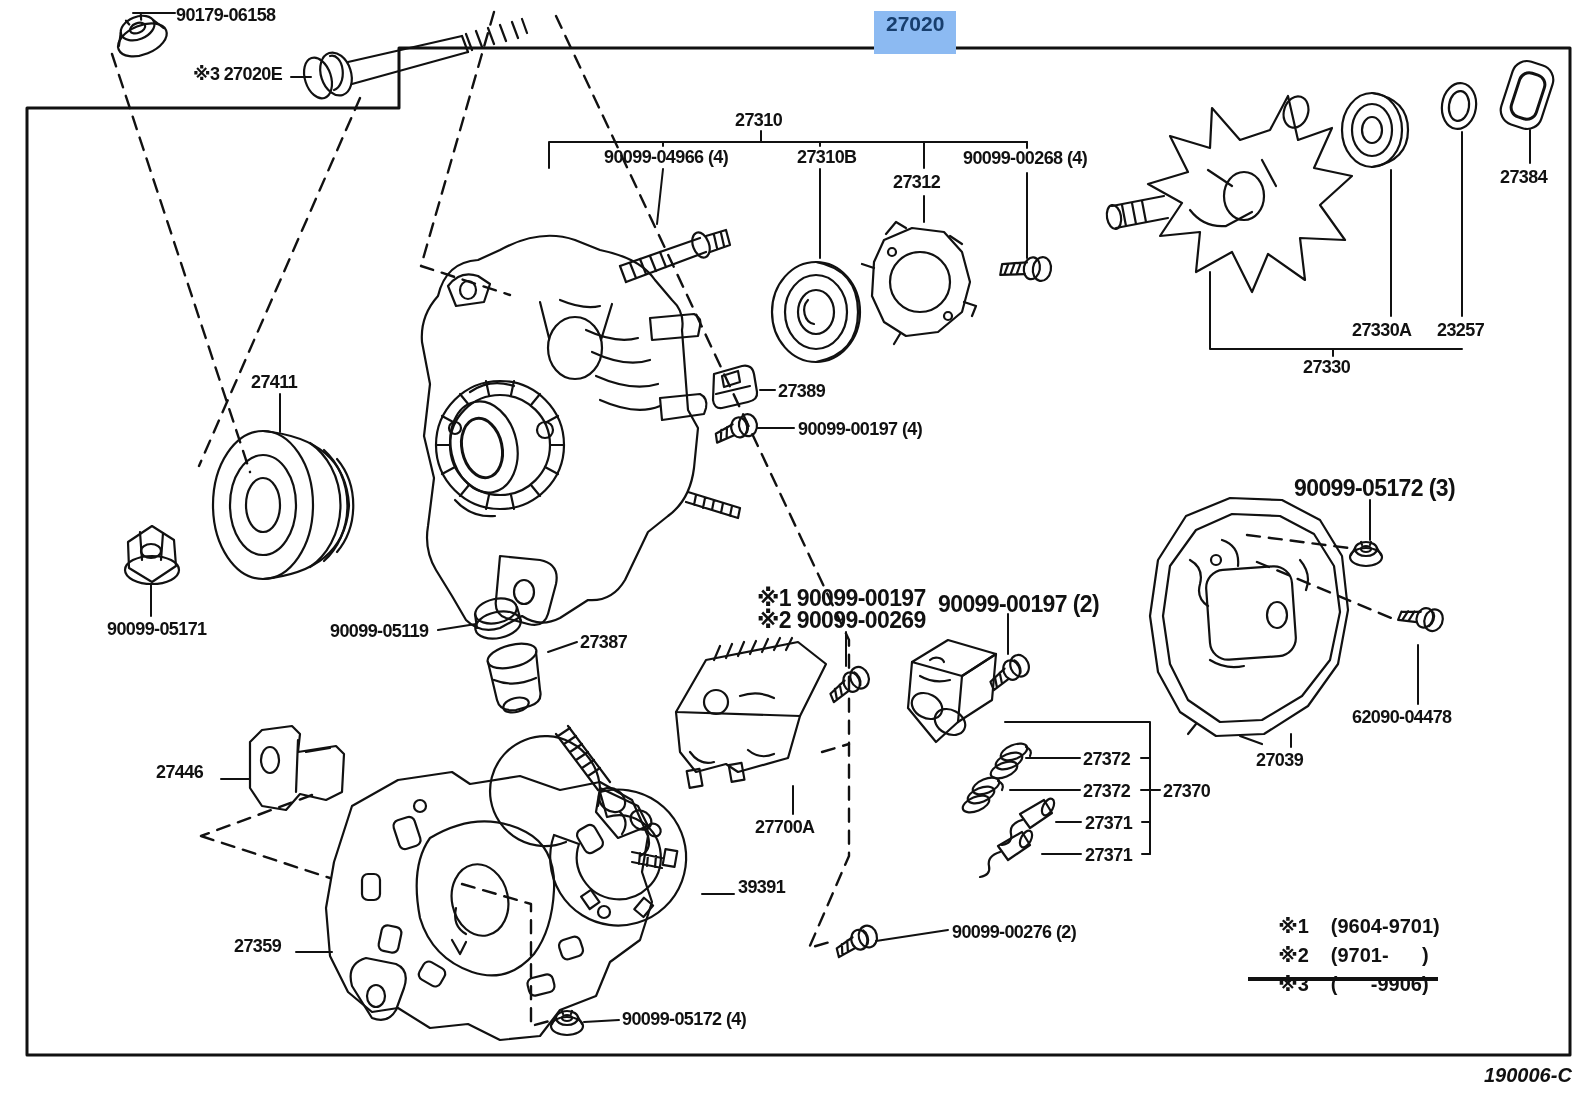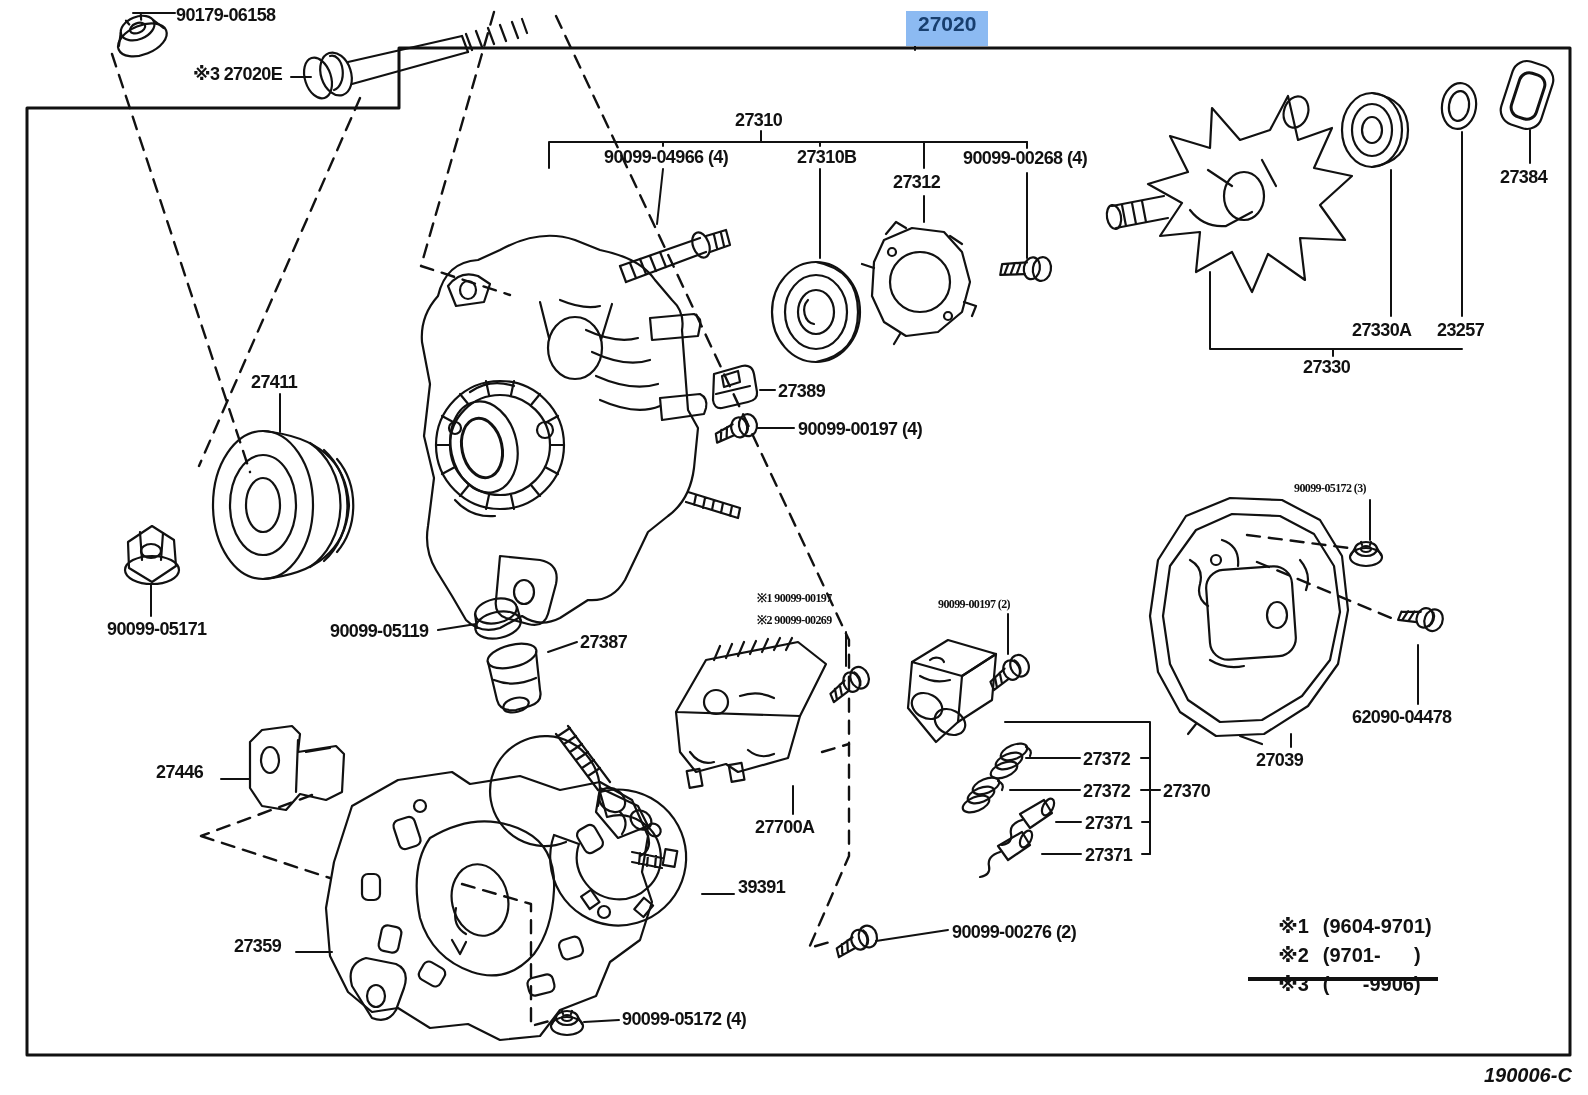--- a/index.html
+++ b/index.html
@@ -1,26 +1,26 @@
 <!DOCTYPE html>
 <html><head>
 <meta charset="utf-8">
 <style>
   html,body{margin:0;padding:0;background:#ffffff;}
   #stage{position:relative;width:1588px;height:1095px;background:#fff;overflow:hidden;
          font-family:"Liberation Sans","DejaVu Sans",sans-serif;}
   #art{position:absolute;left:0;top:0;}
   .lbl{position:absolute;font-weight:700;font-size:18px;letter-spacing:-0.6px;
        color:#111;white-space:pre;line-height:20px;text-align:right;}
-  .lbl.sm{font-size:12px;font-family:Liberation Serif, serif;}
-  .sel{background:#8cbaf2;color:#173e6e;font-size:21px;padding:3px 12px 12px 12px;
-       letter-spacing:0;margin-left:32px;}
+  .lbl.sm{font-size:23px;}
+  .sel{background:#8cbaf2;color:#173e6e;font-size:21px;padding:3px 12px 20px 12px;
+       letter-spacing:0;}
   .legend-row{position:absolute;font-weight:700;font-size:20px;color:#111;white-space:pre;}
   .legend-row .mark{display:inline-block;}
-  .legend-row .range{display:inline-block;margin-left:14px;}
+  .legend-row .range{display:inline-block;margin-left:22px;}
   .legend-underline{position:absolute;background:#111;height:4px;width:190px;}
   .code{position:absolute;font-weight:700;font-size:20px;color:#111;letter-spacing:0;font-style:italic;}
   svg *{vector-effect:non-scaling-stroke;}
 </style>
 </head>
 <body>
 
 <div id="stage">
 
 <svg id="art" width="1588" height="1095" viewBox="0 0 1588 1095" fill="none" stroke="#111" stroke-width="2.2" stroke-linecap="round" stroke-linejoin="round">

